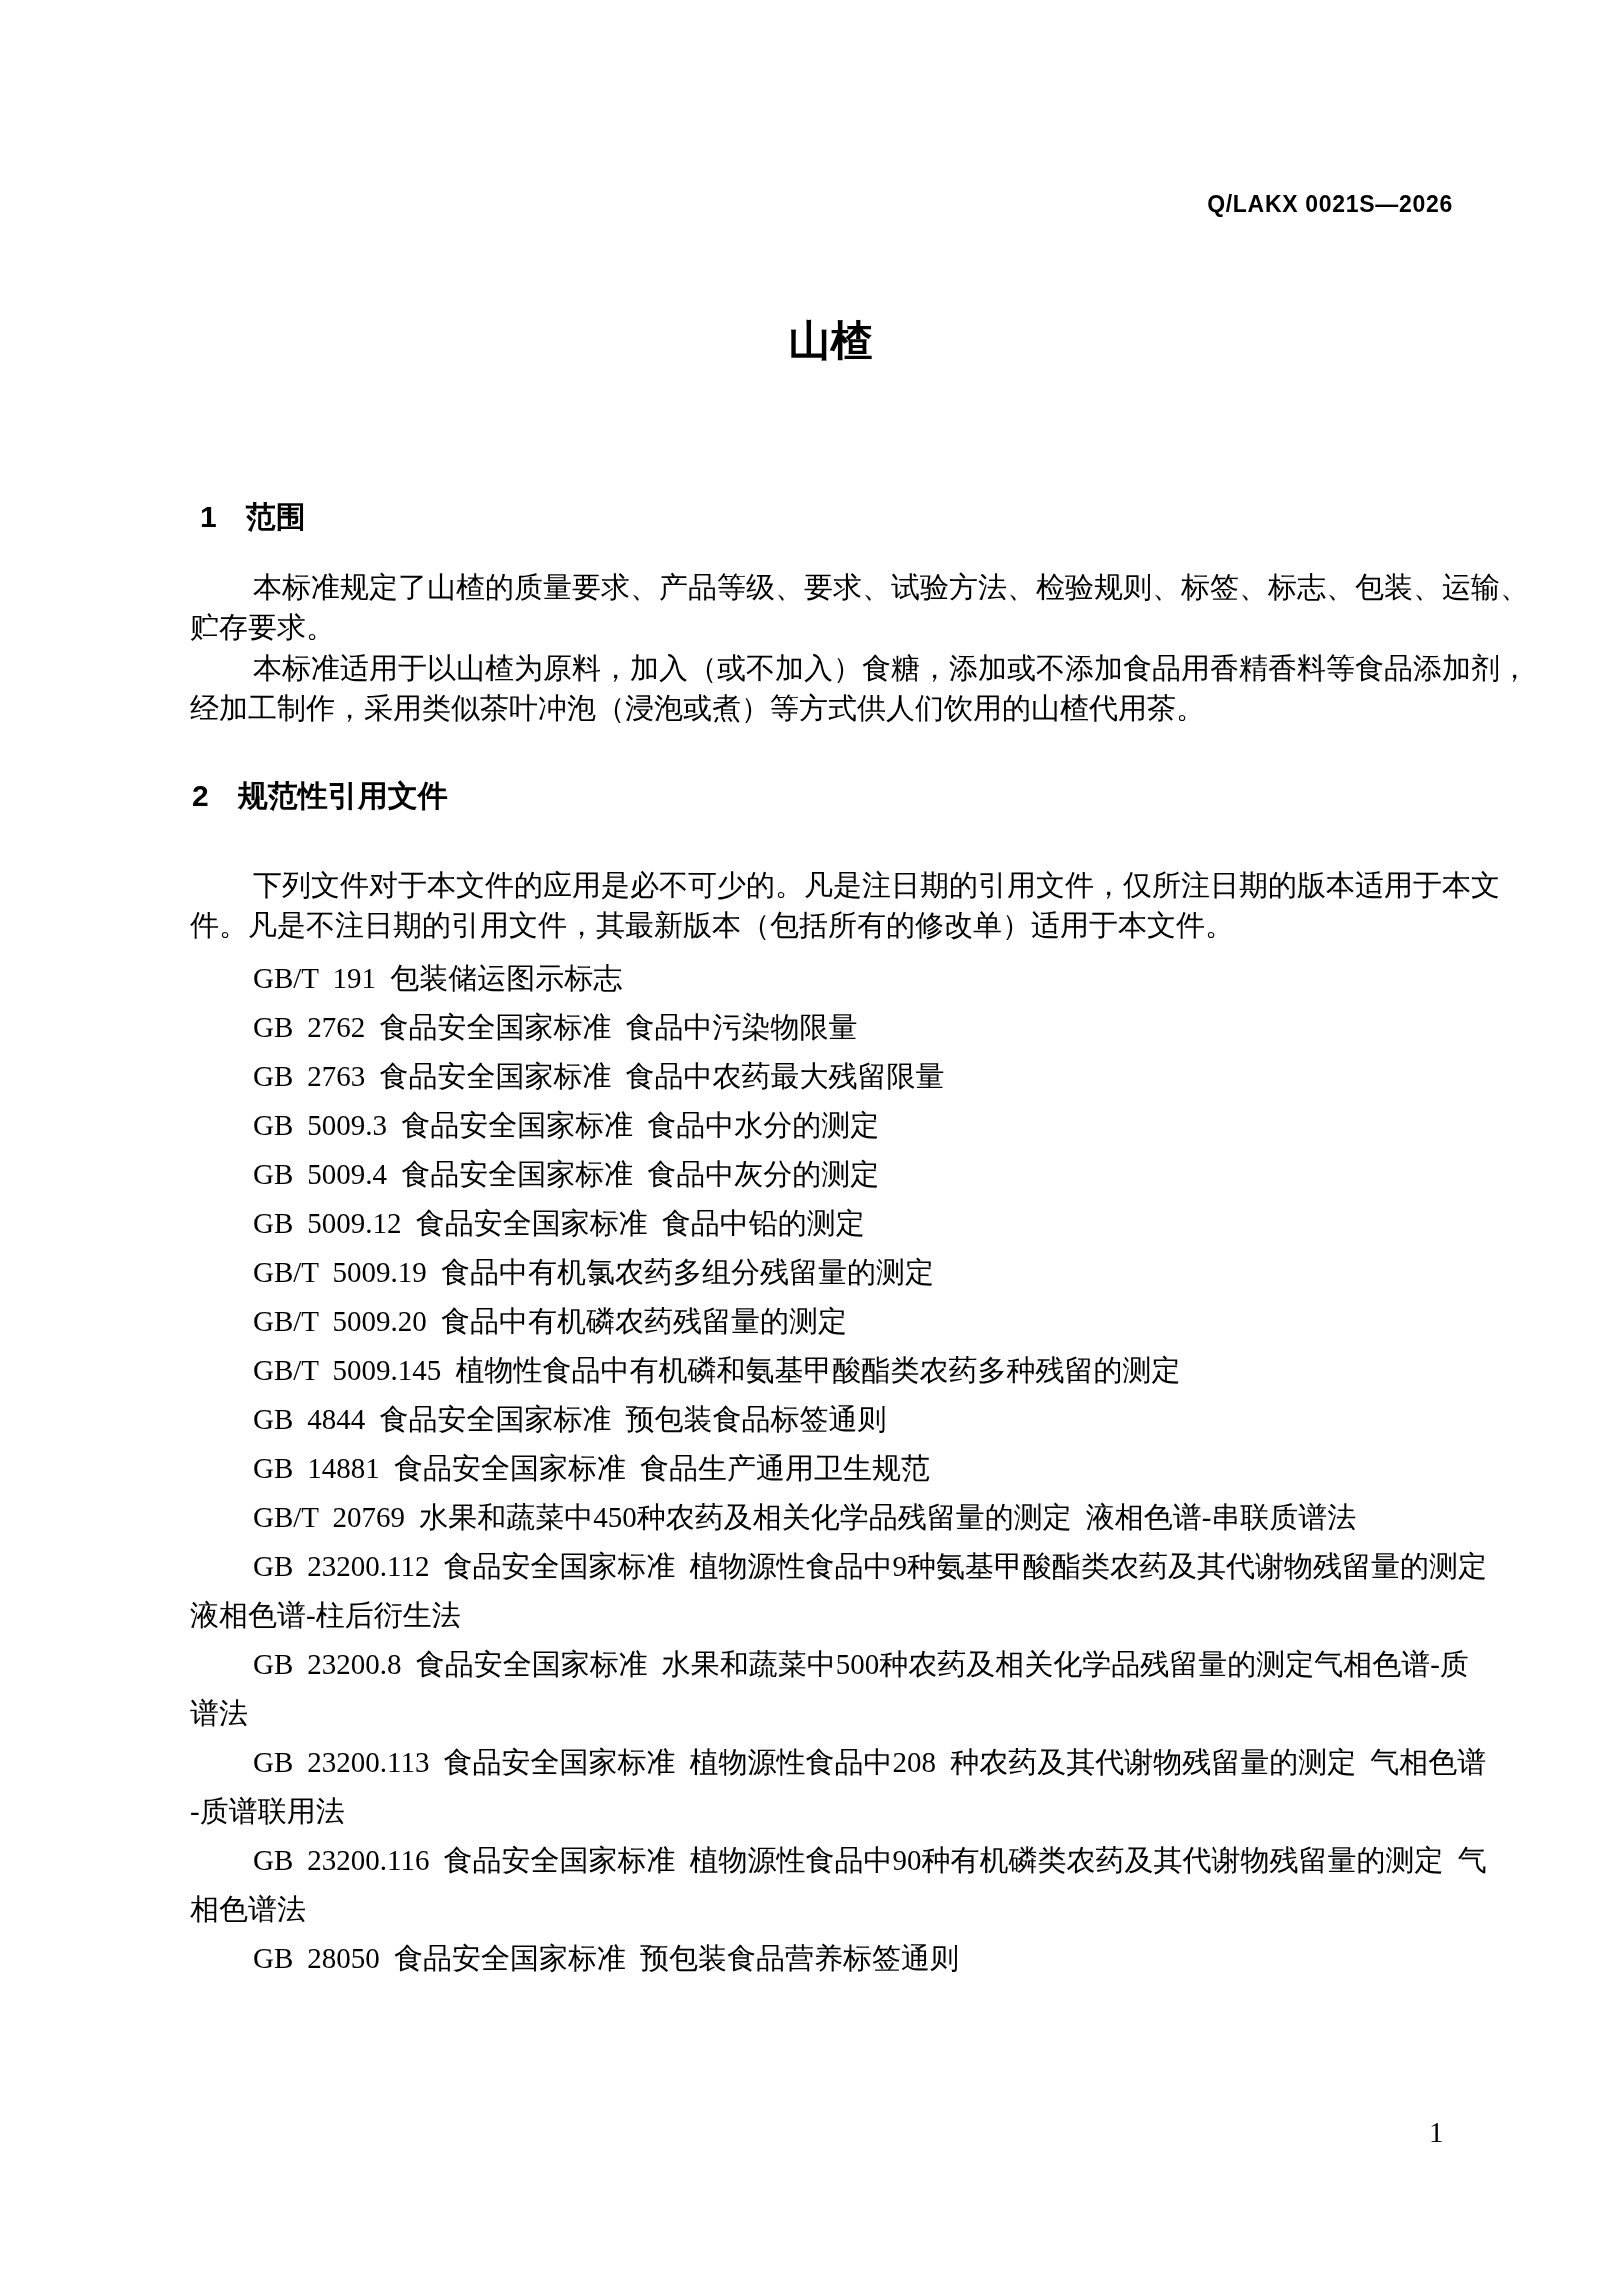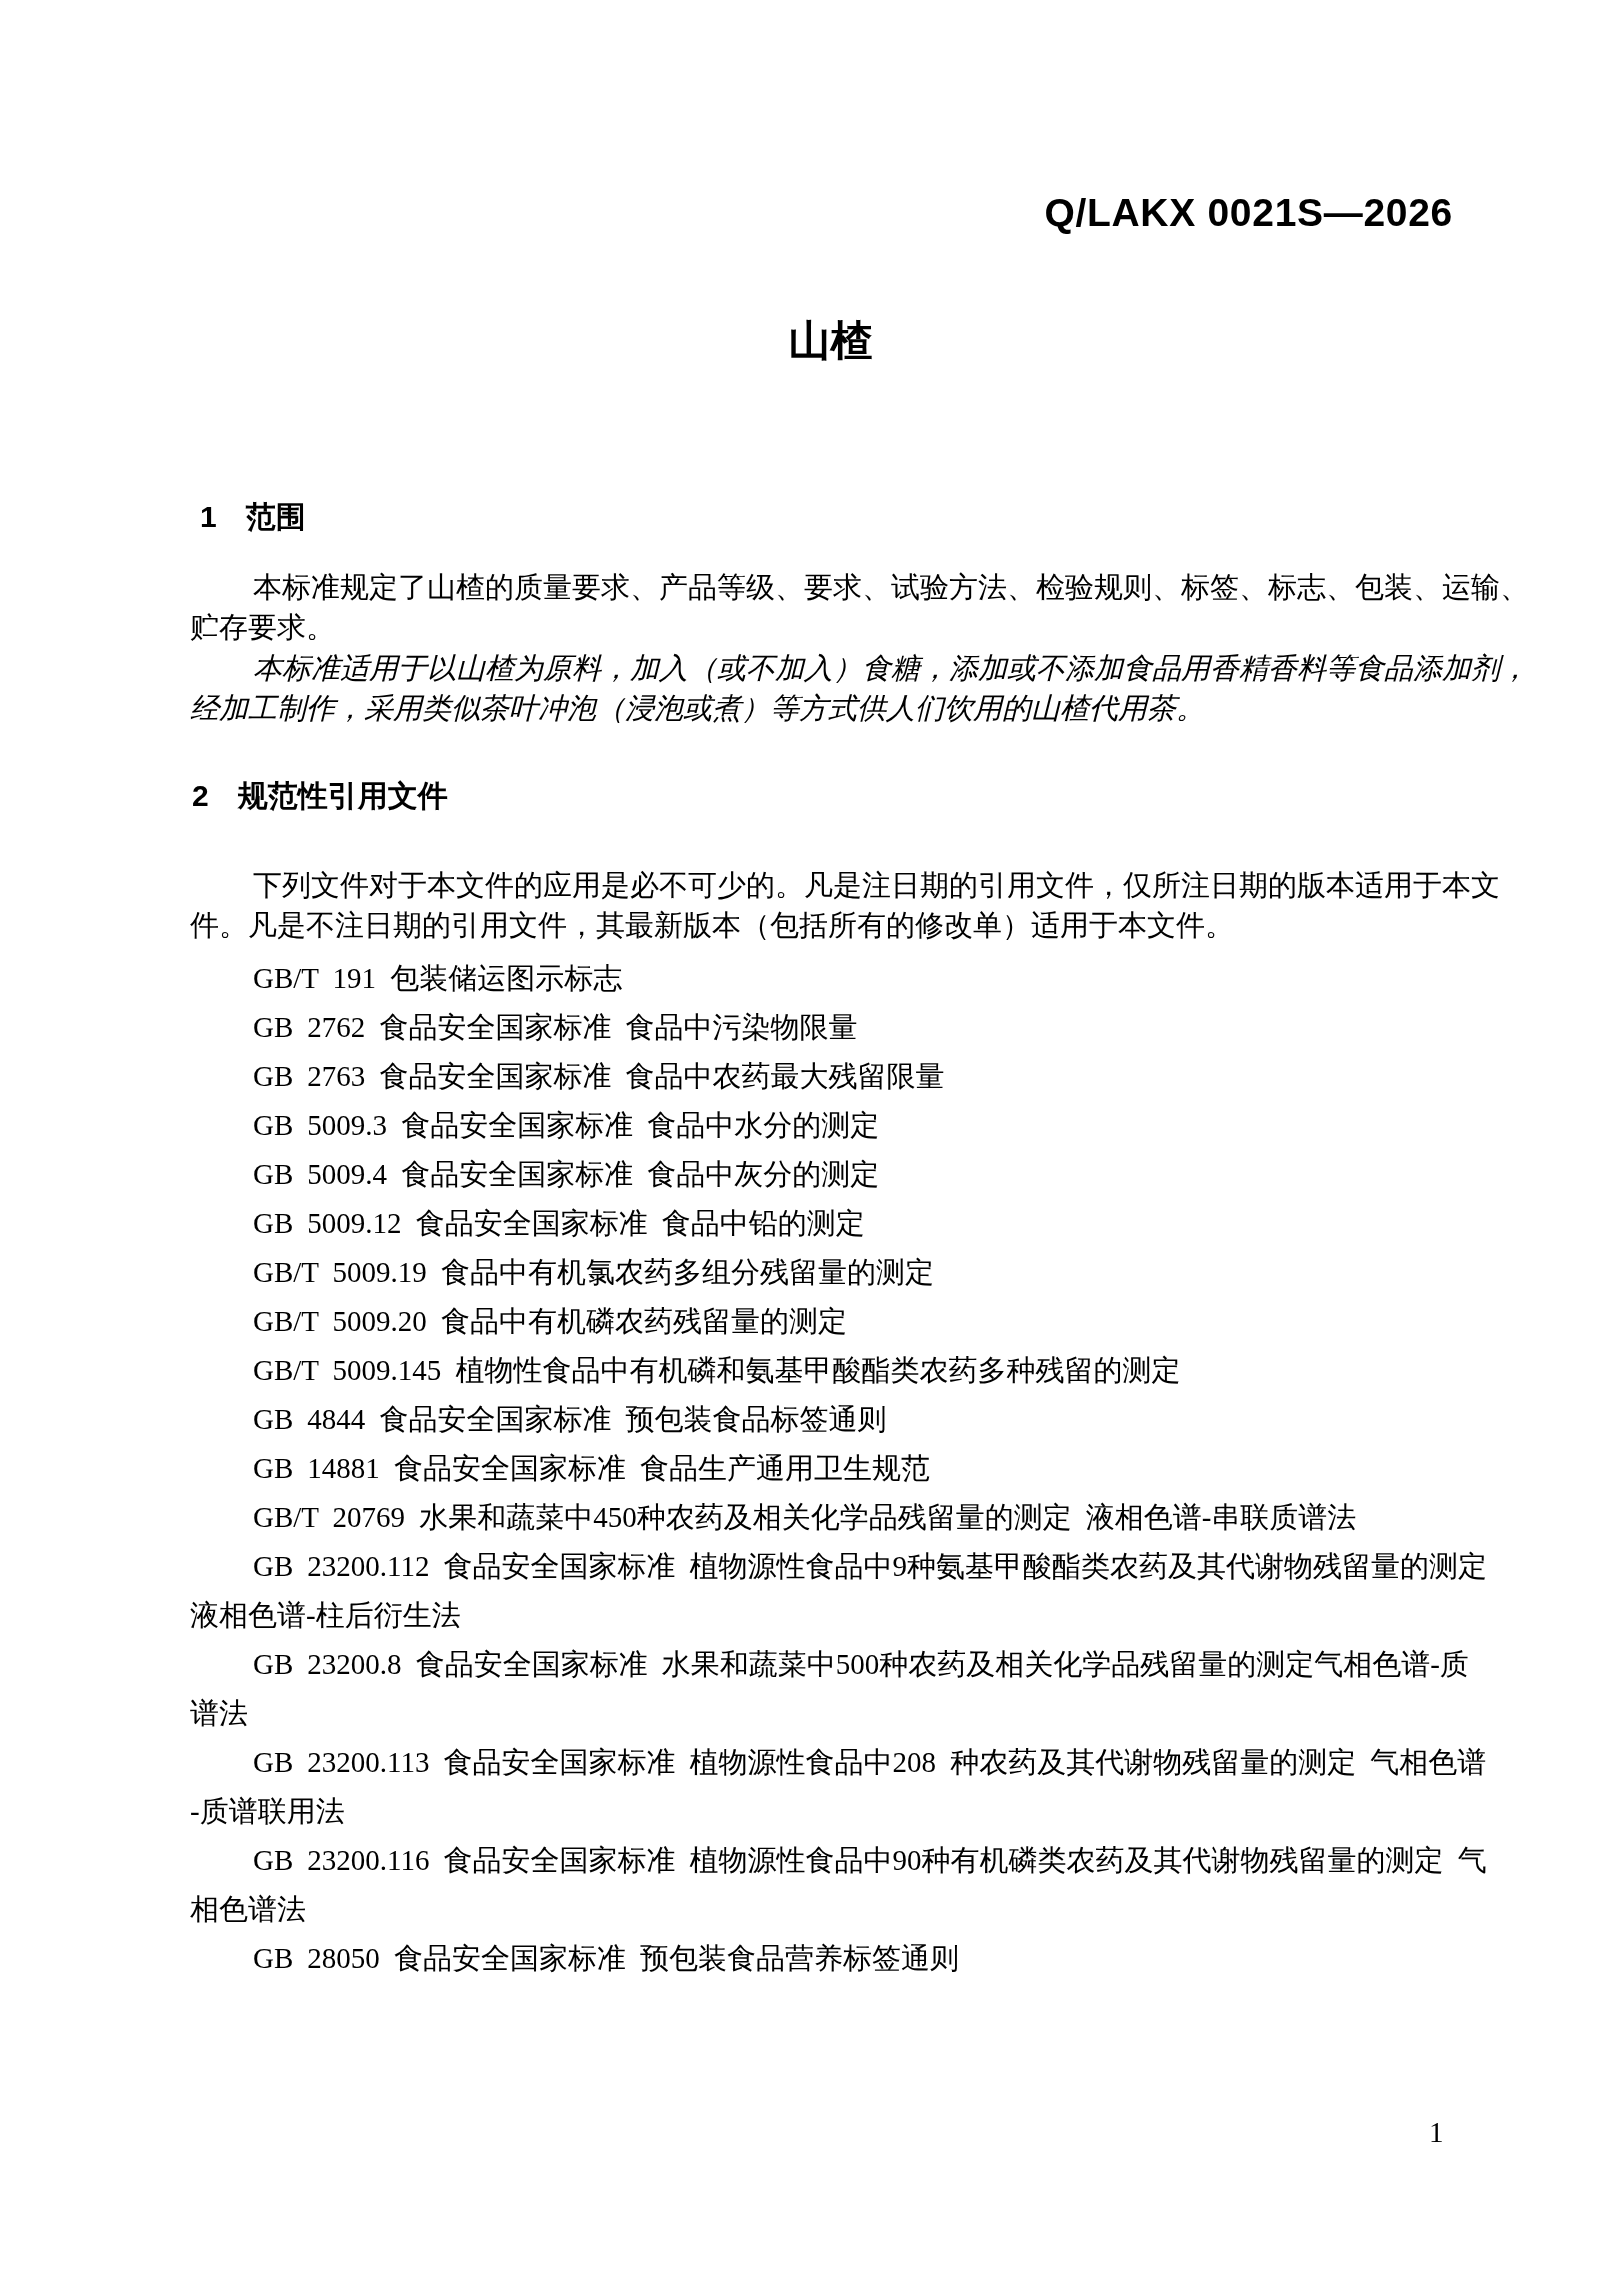--- a/index.html
+++ b/index.html
@@ -13,21 +13,21 @@
   }
   .serif { font-family: "Liberation Serif", "DejaVu Serif", serif; }
   .sans  { font-family: "Liberation Sans", "DejaVu Sans", sans-serif; }
 
   .header-code {
     position: absolute;
     left: 190px;
     top: 191px;
     width: 1263px;
     text-align: right;
-    font-size: 39px;
+    font-size: 23px;
     font-weight: 600;
     letter-spacing: 0.7px;
     white-space: nowrap;
   }
 
   .doc-title {
     position: absolute;
     left: 190px;
     top: 313px;
     width: 1281px;
@@ -49,21 +49,21 @@
   .sec-heading .sec-num { display: inline-block; margin-right: 29px; }
 
   .para {
     position: absolute;
     left: 190px;
     width: 1285px;
     font-size: 29px;
     line-height: 40px;
   }
   #para-1 { top: 567px; }
-  #para-2 { top: 648px; font-style: italic; }
+  #para-2 { top: 648px; }
   #para-3 { top: 865px; }
 
   .refs {
     position: absolute;
     left: 190px;
     top: 954px;
     width: 1404px;
     font-size: 29px;
     line-height: 49px;
   }

